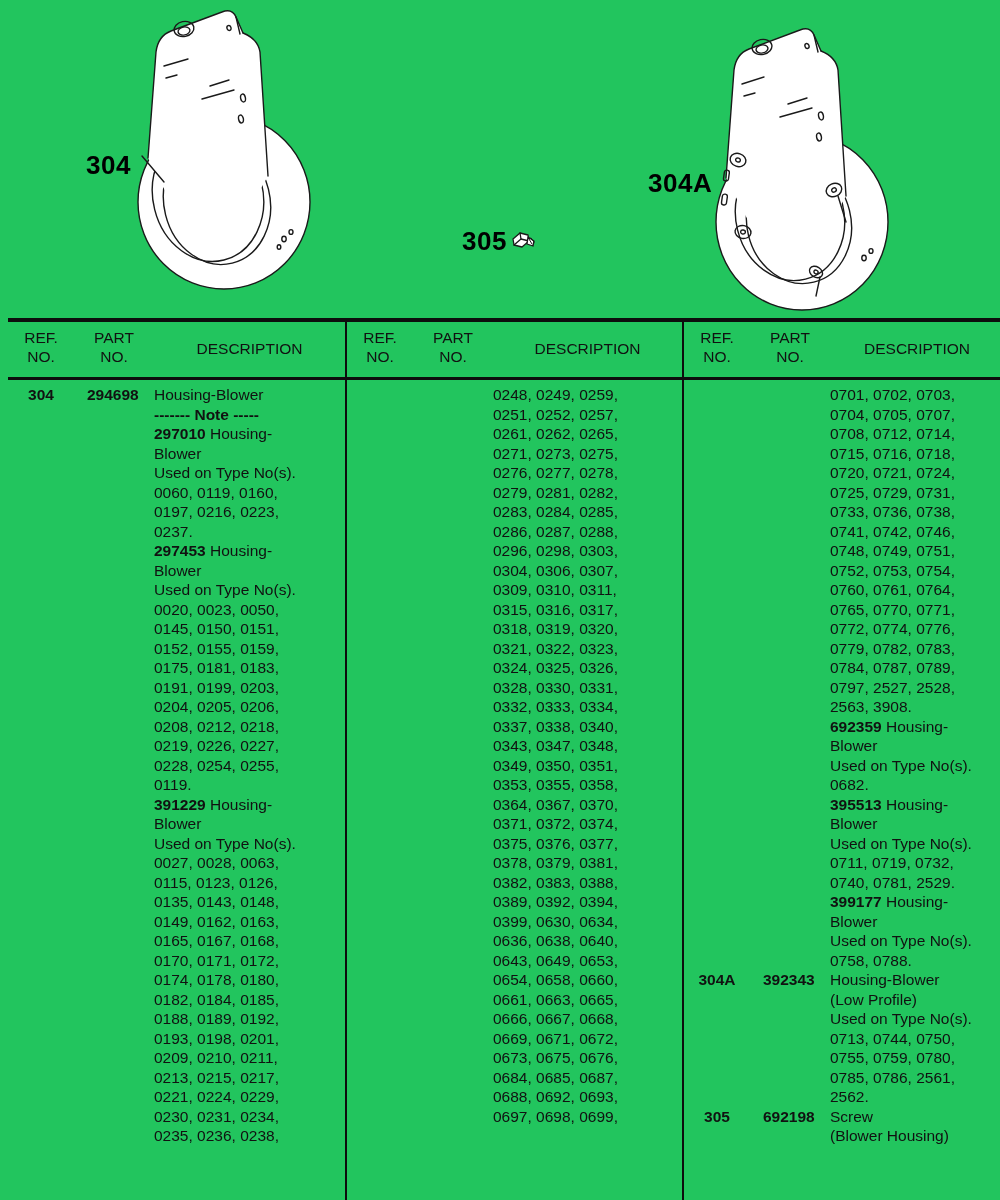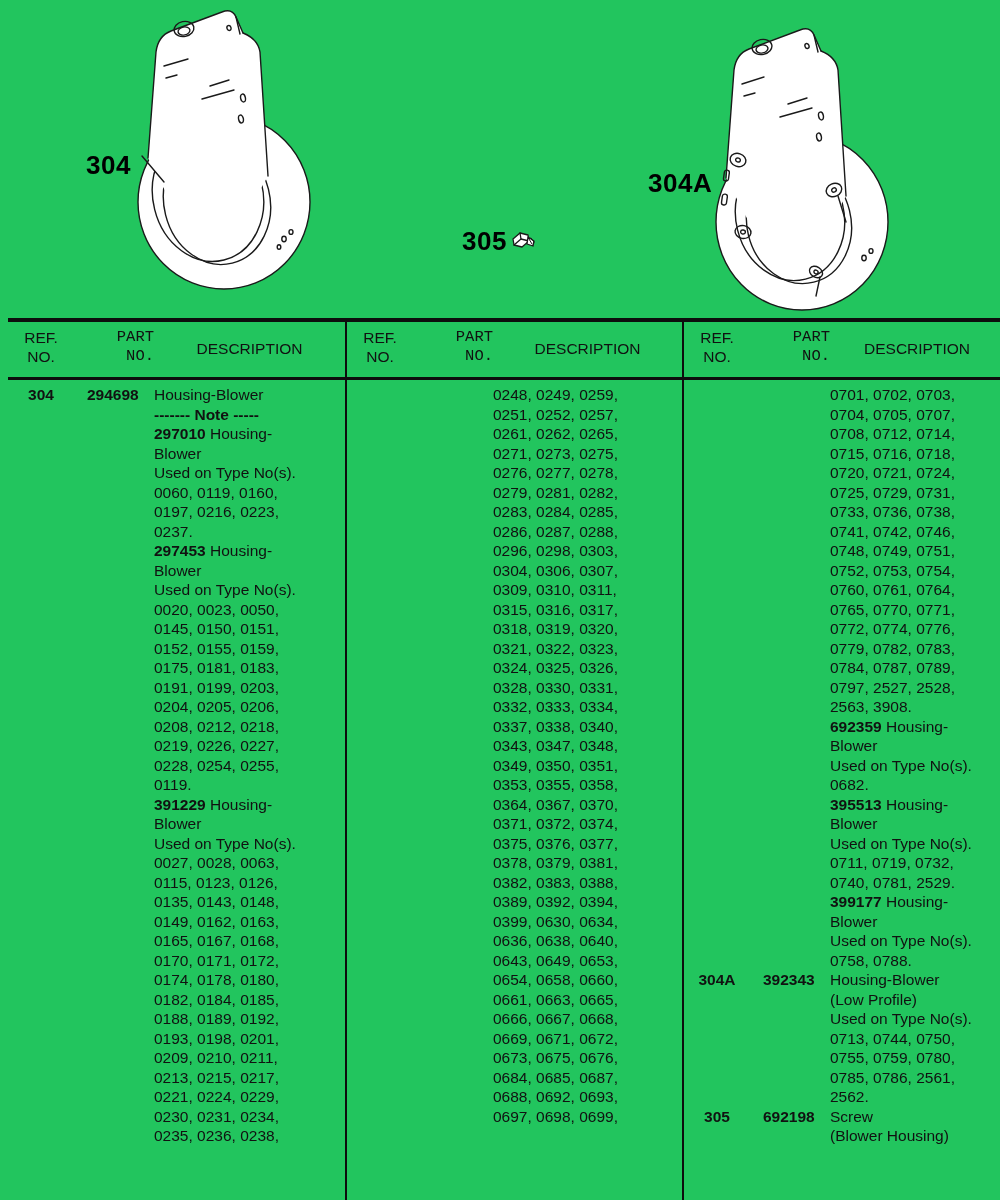--- a/index.html
+++ b/index.html
@@ -40,21 +40,21 @@
     height:49px;
     border-bottom:3px solid #0d0d0d;
     display:grid;
     grid-template-columns:66px 80px 1fr;
     font-size:15.5px;
     line-height:19px;
     padding-top:6px;
     box-sizing:content-box;
   }
   .chead .h-ref{text-align:center;}
-  .chead .h-part{text-align:right;font-family:Liberation Mono, monospace;}
+  .chead .h-part{text-align:center;}
   .chead .h-desc{text-align:center;align-self:end;padding-bottom:19px;}
   .col-body{padding-top:5px;}
   .tline{
     display:grid;
     grid-template-columns:66px 80px 1fr;
     height:19.5px;
     line-height:19.5px;
     font-size:15.5px;
     white-space:nowrap;
   }

